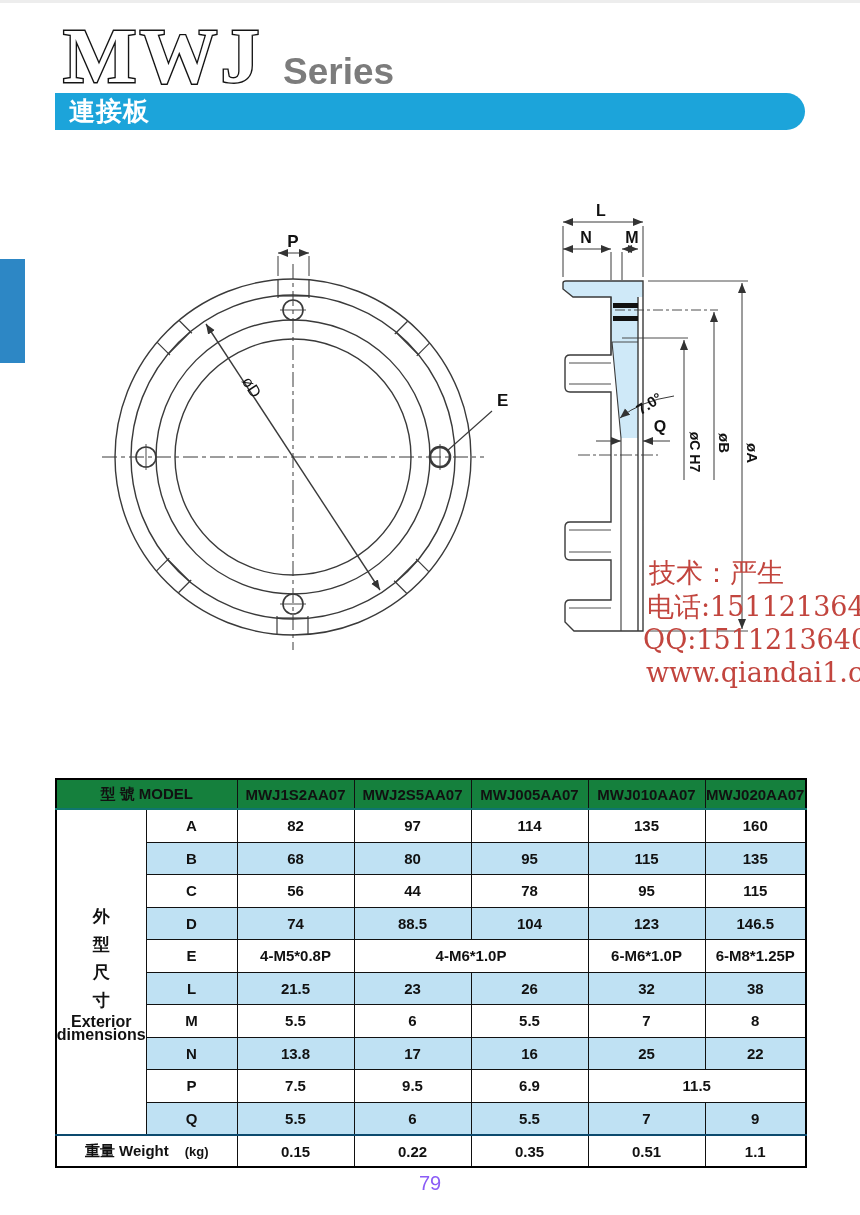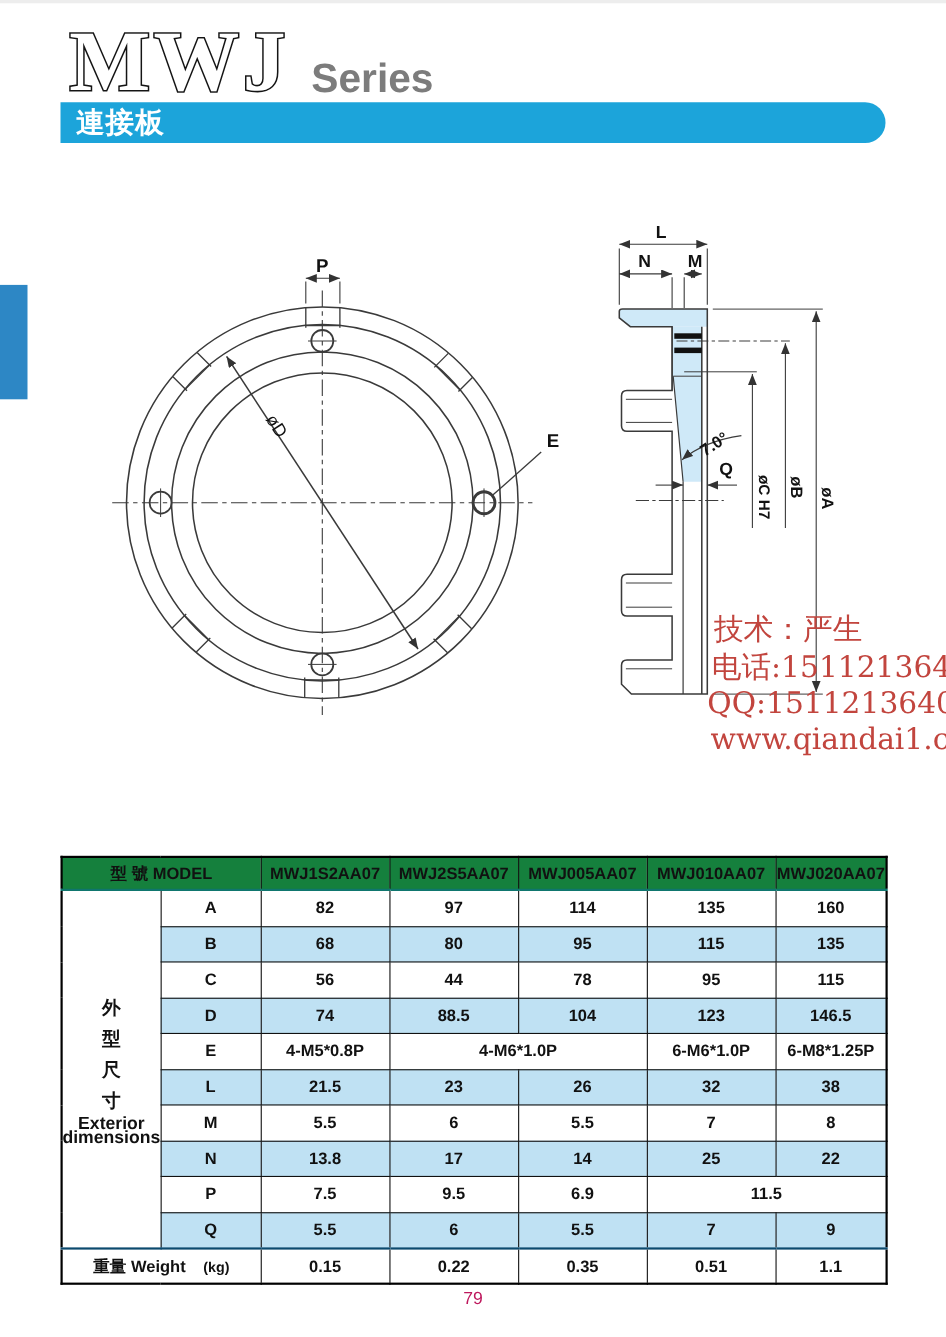--- a/index.html
+++ b/index.html
@@ -31,21 +31,21 @@
   tbody td{height:31.5px;background:#fff;}
   tr.s td{background:#bfe1f3;}
   td.g{background:#fff !important;}
   .gstack{display:flex;flex-direction:column;align-items:center;justify-content:center;}
   .gstack .c{font-size:17px;line-height:28px;}
   .gstack .e{font-size:16px;line-height:13px;font-weight:bold;}
   tr.wt td{border-top:2px solid #0c4a6e;height:30px;background:#fff;}
   .wlab{display:flex;align-items:center;justify-content:center;gap:16px;}
   .wlab .u{font-size:13px;}
   .pagenum{position:absolute;left:0;top:1172px;width:860px;text-align:center;
-           font-size:16px;color:#be185d;}
+           font-size:20px;color:#8b5cf6;}
 </style>
 </head>
 <body>
 
 <div class="page">
   <div class="topline"></div>
 
   <svg class="logo-svg" width="520" height="92">
     <text x="8" y="74" style="font-family:'Liberation Serif',serif;font-weight:bold;font-size:78px;
                  fill:#fff;stroke:#141414;stroke-width:2.8;paint-order:stroke;letter-spacing:3px;">MWJ</text>
@@ -288,21 +288,21 @@
           <td>5.5</td>
           <td>6</td>
           <td>5.5</td>
           <td>7</td>
           <td>8</td>
         </tr>
         <tr class="s">
           <td>N</td>
           <td>13.8</td>
           <td>17</td>
-          <td>14</td>
+          <td>16</td>
           <td>25</td>
           <td>22</td>
         </tr>
         <tr>
           <td>P</td>
           <td>7.5</td>
           <td>9.5</td>
           <td>6.9</td>
           <td colspan="2">11.5</td>
         </tr>

